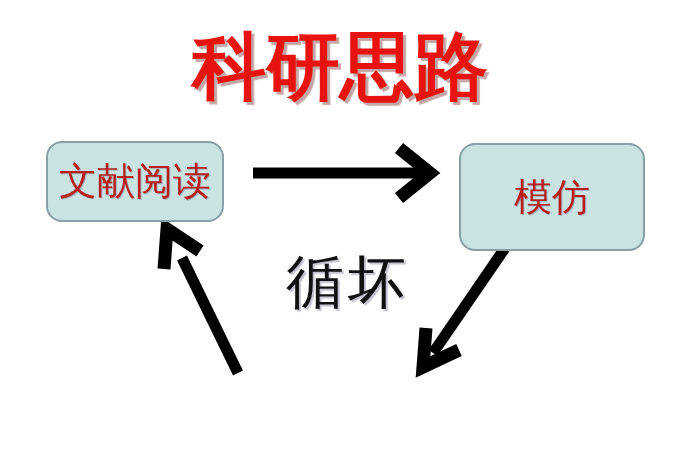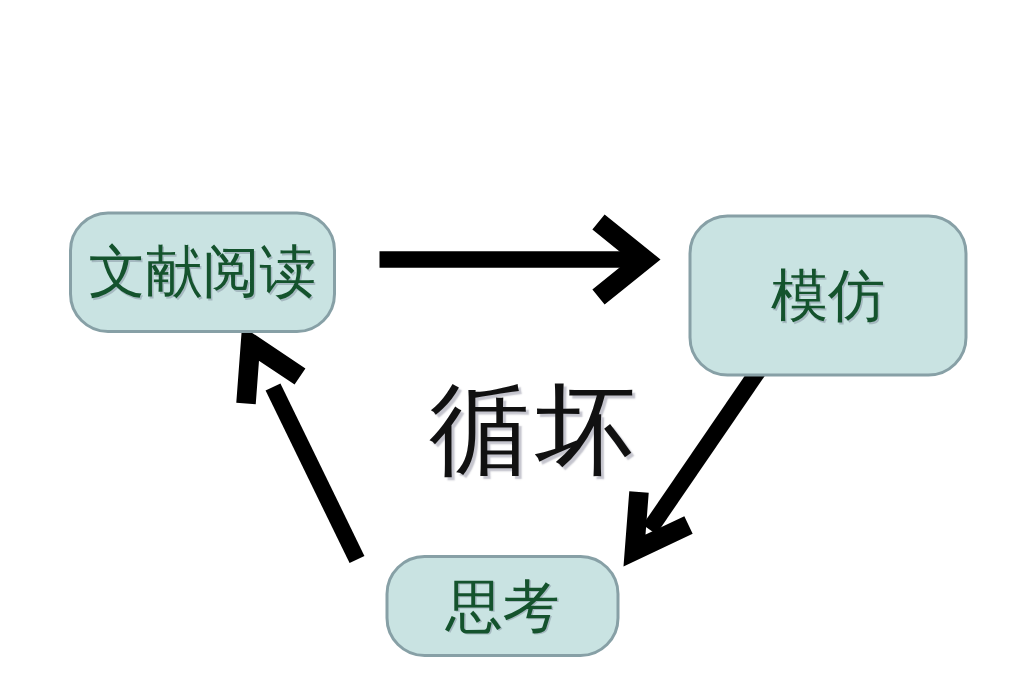--- a/index.html
+++ b/index.html
@@ -19,36 +19,36 @@
     line-height:1.1;
     font-weight:bold;
     color:#e8120e;
     text-shadow:3px 3px 1px rgba(110,30,30,0.40);
     white-space:nowrap;
   }
   .node{
     position:absolute;
     background:#c9e3e2;
     border:2px solid #87a0a6;
-    border-radius:26px;
+    border-radius:16px;
     display:flex;
     align-items:center;
     justify-content:center;
-    color:#14532d;
+    color:#b91c1c;
     font-size:38px;
     box-sizing:border-box;
     text-shadow:1px 1px 0 rgba(60,60,90,0.25);
   }
   .node-literature{left:46px;top:141px;width:178px;height:81px;}
   .node-imitate{left:459px;top:143px;width:186px;height:108px;}
   .node-think{left:257px;top:370px;width:156px;height:68px;}
   .center-label{
     position:absolute;
     left:286px;top:253px;
-    font-size:67px;
+    font-size:58px;
     line-height:1;
     color:#111111;
     letter-spacing:4px;
     text-shadow:2px 2px 1px rgba(60,60,90,0.30);
     white-space:nowrap;
   }
   .arrows{
     position:absolute;
     left:0;top:0;width:684px;height:450px;
     pointer-events:none;
@@ -57,20 +57,21 @@
     stroke:#000000;
     fill:none;
     stroke-linejoin:miter;
   }
 </style>
 </head>
 <body>
 
 <div class="stage">
 
+  <div class="title">科研思路</div>
 
   <svg class="arrows" viewBox="0 0 684 450" xmlns="http://www.w3.org/2000/svg">
 
     <g>
       <line class="arrow-stroke" x1="253" y1="173" x2="421" y2="173" stroke-width="11"></line>
       <polyline class="arrow-stroke" points="399,148 430,173 399,198" stroke-width="13"></polyline>
     </g>
 
     <g>
       <line class="arrow-stroke" x1="518" y1="229" x2="433" y2="353" stroke-width="11"></line>
@@ -84,19 +85,16 @@
   </svg>
 
   <div class="node node-literature">
     <span>文献阅读</span>
   </div>
 
   <div class="node node-imitate">
     <span>模仿</span>
   </div>
 
-  <div class="node node-think">
-    <span>思考</span>
-  </div>
 
   <div class="center-label">循坏</div>
 
 </div>
 
 </body></html>

